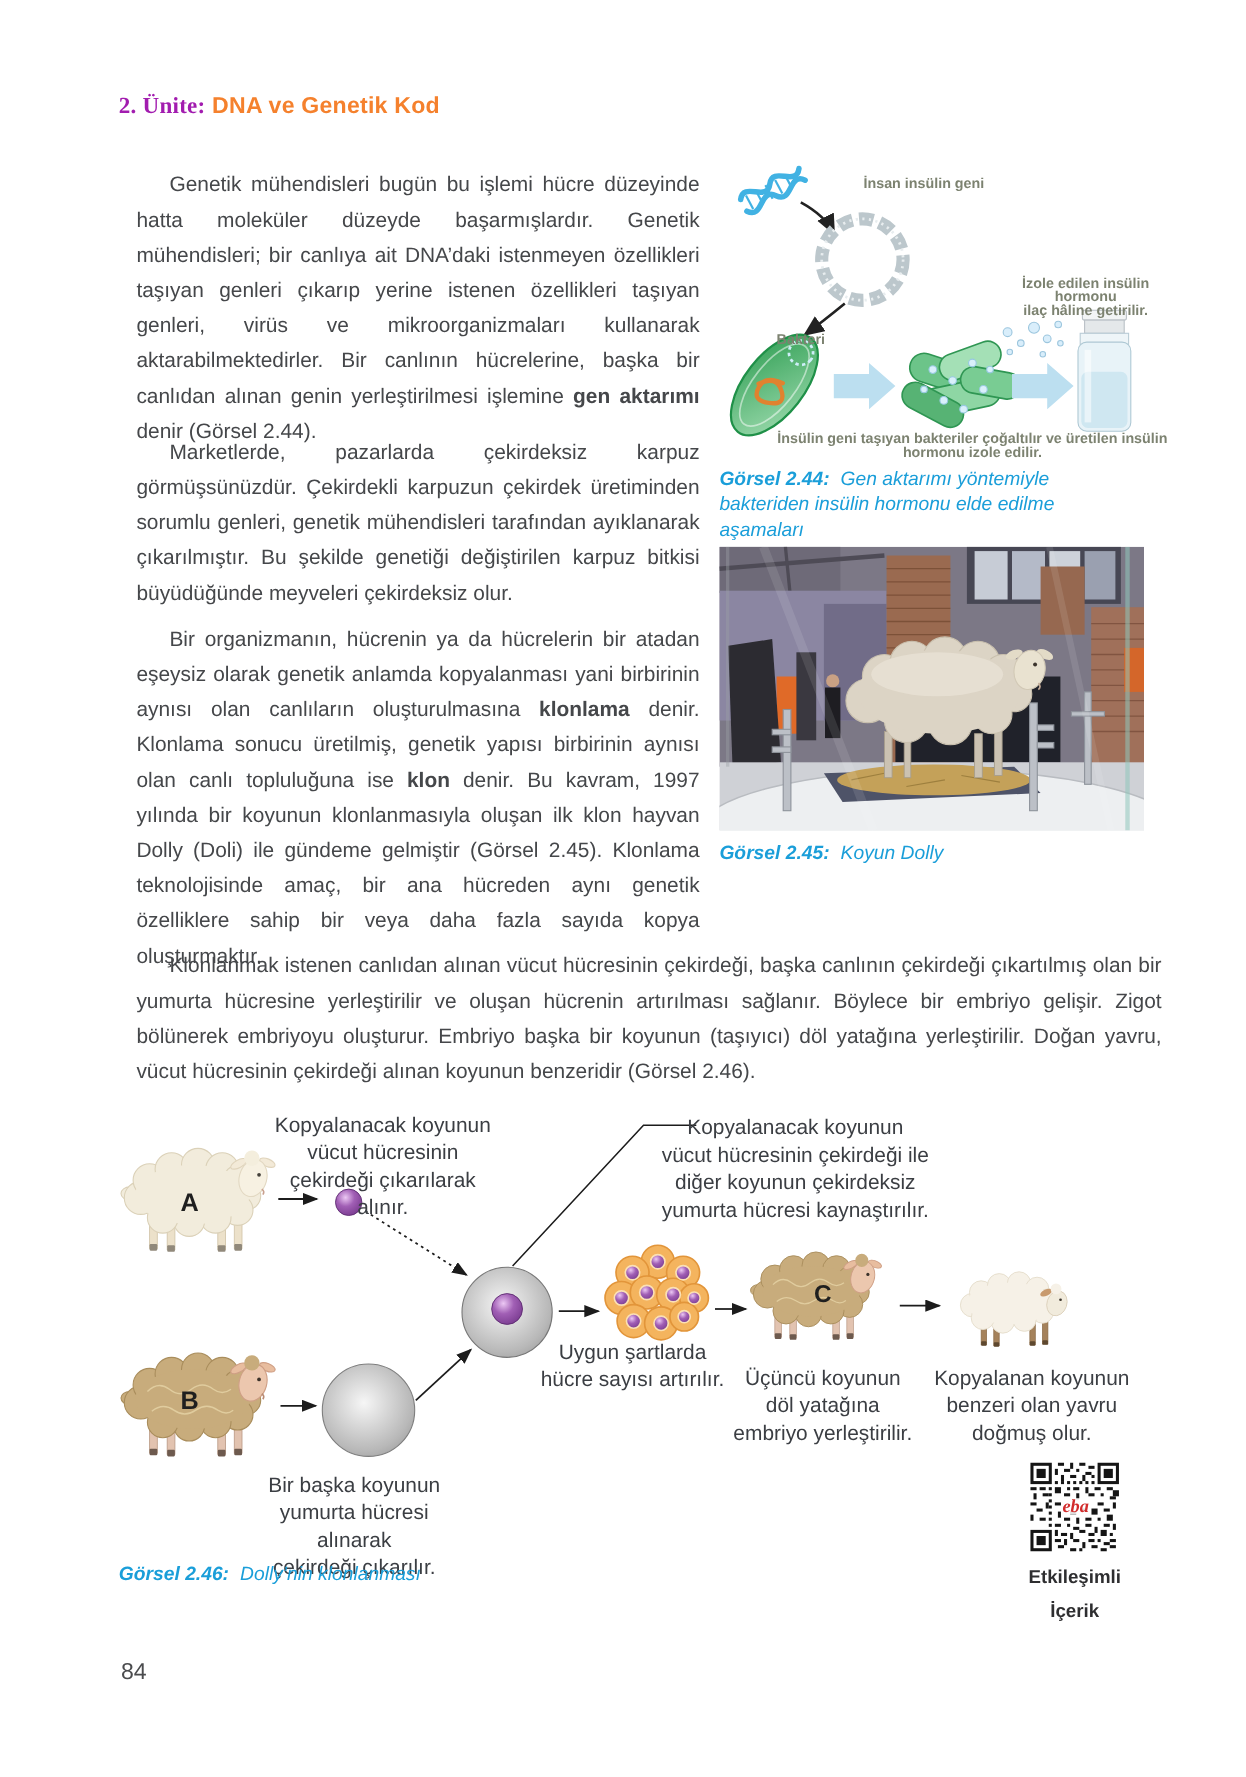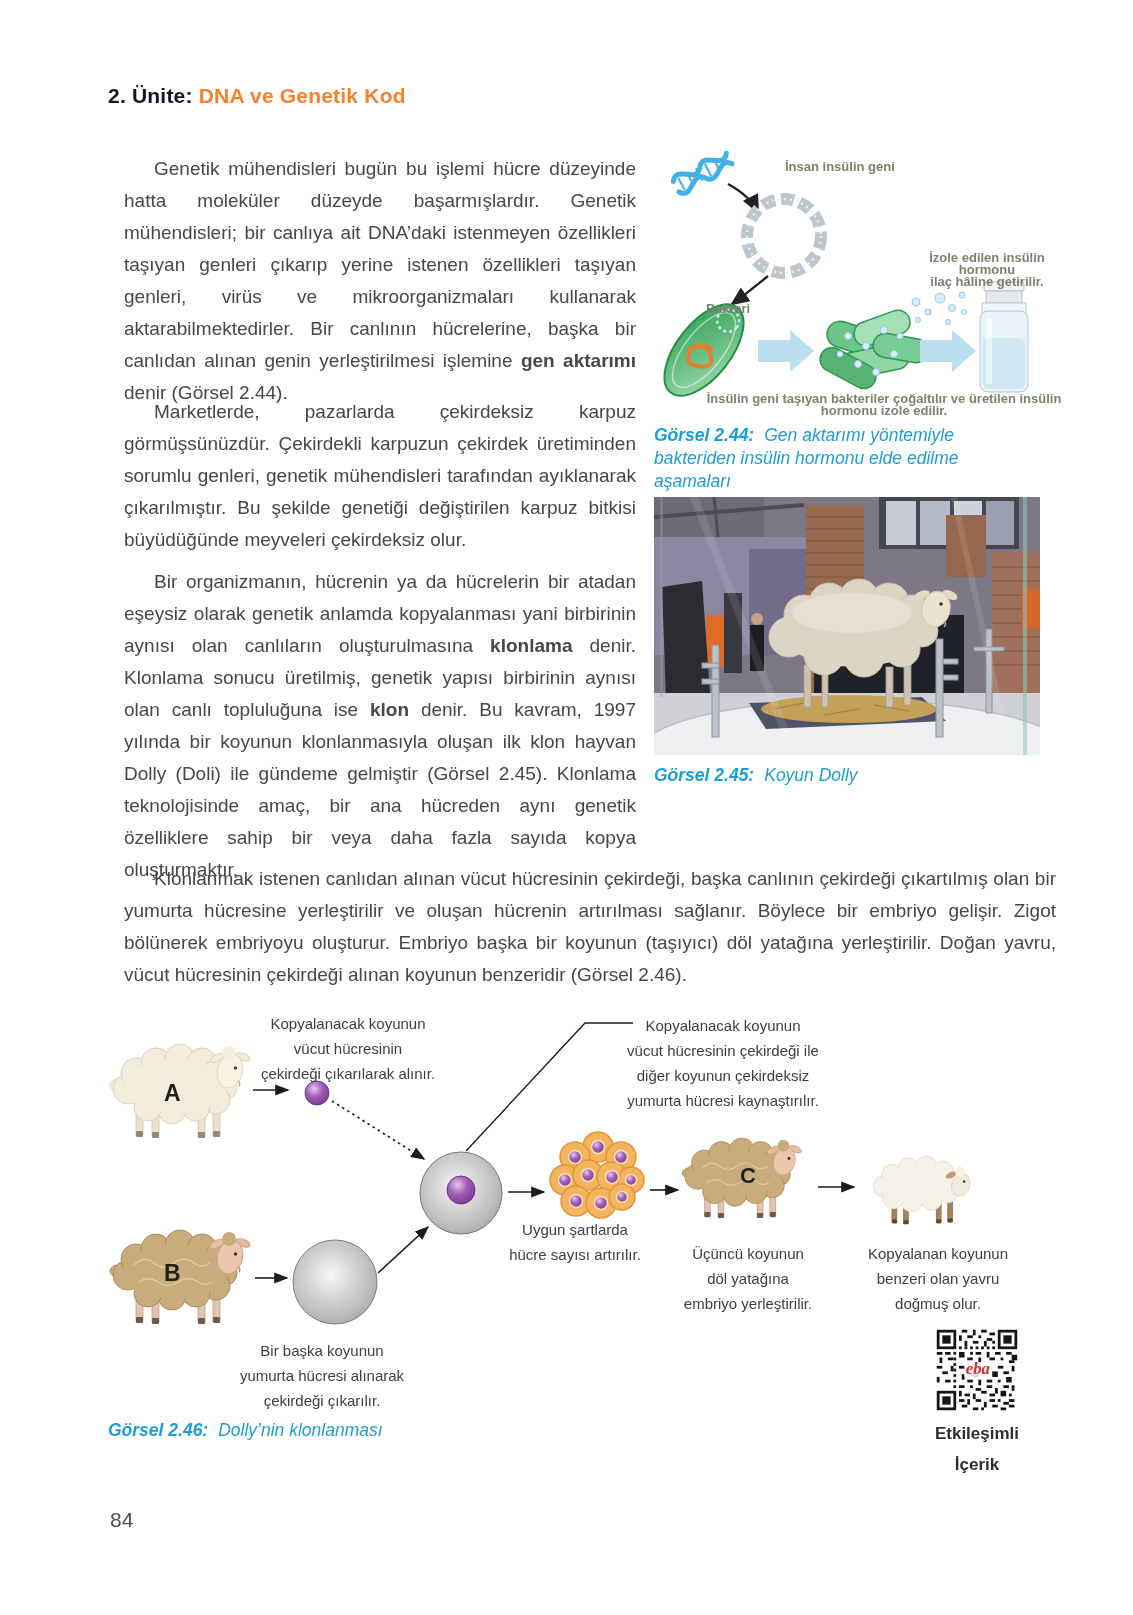--- a/index.html
+++ b/index.html
@@ -1,27 +1,27 @@
 <!DOCTYPE html>
 <html><head>
 <meta charset="utf-8">
 <style>
   html,body{margin:0;padding:0;background:#ffffff;}
   .page{position:relative;width:1133px;height:1615px;background:#ffffff;overflow:hidden;
         font-family:"Liberation Sans","DejaVu Sans",sans-serif;}
   .unit-header{position:absolute;left:108px;top:84px;font-size:21px;font-weight:bold;letter-spacing:.2px;}
-  .unit-label{color:#0f172a;}
+  .unit-label{color:#a21caf;font-family:Liberation Serif, serif;}
   .unit-title{color:#f5812d;margin-left:6px;margin-top:32px;}
   .par{position:absolute;margin:16px;font-size:19px;line-height:32px;text-align:justify;
        color:#45474a;text-indent:30px;}
   .caption{position:absolute;color:#1a9ed9;font-size:17.5px;line-height:23px;font-style:italic;}
   .caption b{font-style:italic;margin-right:10px;}
   .fig-label{position:absolute;font-size:13px;font-weight:bold;color:#7c8270;line-height:12px;margin-left:40px;}
   .fig-label.center{text-align:center;}
-  .dlabel{position:absolute;text-align:center;font-size:15px;line-height:25px;color:#3b3e43;}
+  .dlabel{position:absolute;text-align:center;font-size:19px;line-height:25px;color:#3b3e43;}
   .qr-label{position:absolute;text-align:center;font-size:17px;font-weight:bold;color:#2e2e30;}
   .page-number{position:absolute;left:110px;top:1508px;font-size:21px;color:#4b4c4e;}
   svg{display:block;}
 </style>
 </head>
 <body>
 
 <div class="page">
 
   <div class="unit-header">

